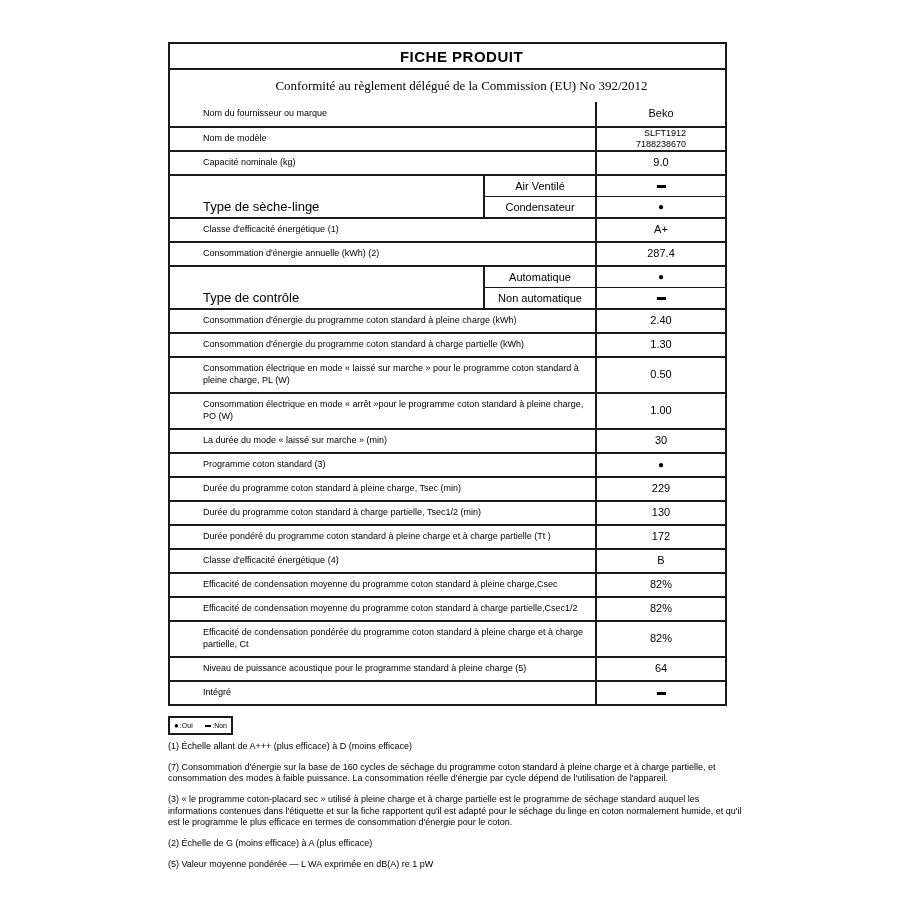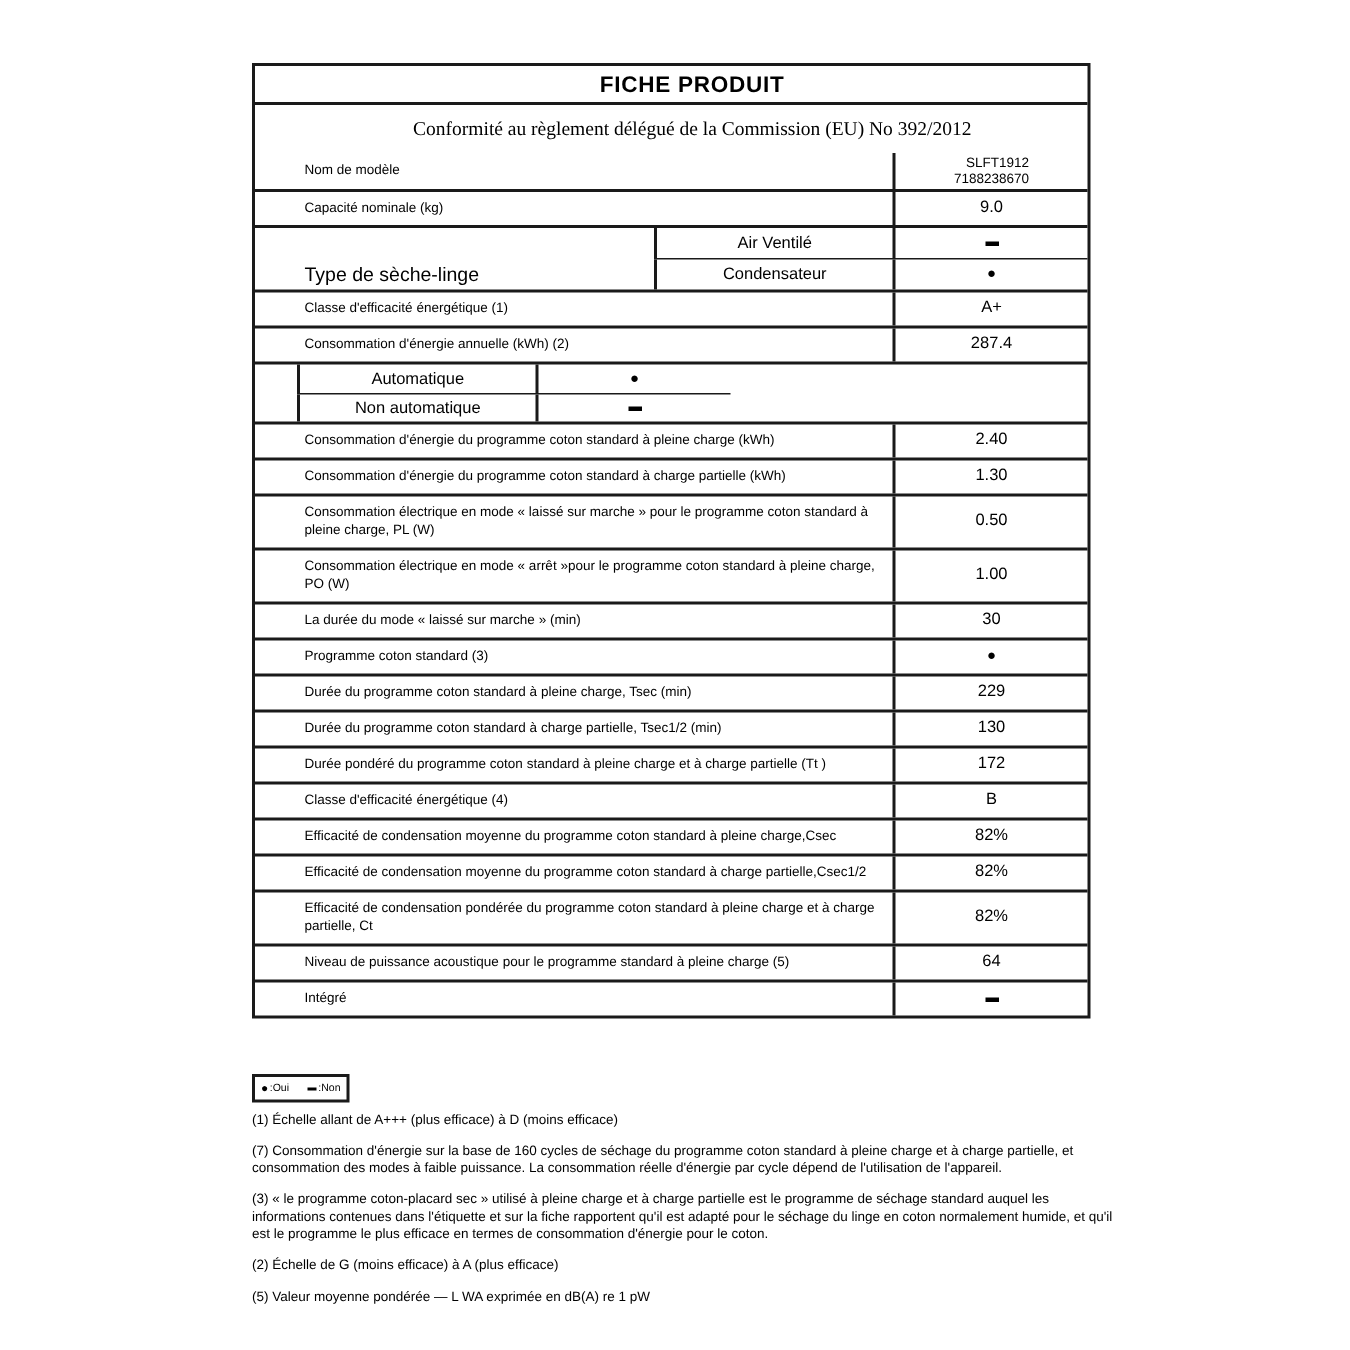--- a/index.html
+++ b/index.html
@@ -36,21 +36,21 @@
   .value {
     width: 130px; border-left: 2px solid #1a1a1a;
     display: flex; align-items: center; justify-content: center;
     font-size: 11px; text-align: center; white-space: pre-line; line-height: 1.2;
   }
   .value.small { font-size: 9px; text-align: right; }
   .group-label {
     flex: 1; display: flex; align-items: center;
     padding: 3px 5px; font-size: 13px; margin-top: 20px;
   }
-  .group-right { width: 289px; display: flex; flex-direction: column; }
+  .group-right { width: 242px; display: flex; flex-direction: column; }
   .subrow { display: flex; flex: 1; min-height: 19px; border-top: 1px solid #1a1a1a; }
   .subrow:first-child { border-top: none; }
   .subname {
     flex: 1; border-left: 2px solid #1a1a1a;
     display: flex; align-items: center; justify-content: center; font-size: 11px;
   }
   .subvalue {
     width: 130px; border-left: 2px solid #1a1a1a;
     display: flex; align-items: center; justify-content: center; font-size: 11px;
   }
@@ -73,20 +73,24 @@
   .footnotes p { margin-bottom: 9px; }
 </style>
 </head>
 <body>
 
 <div class="table">
   <div class="trow title-row">FICHE PRODUIT</div>
   <div class="trow subtitle-row">Conformité au règlement délégué de la Commission (EU) No 392/2012</div>
   <div id="rows">
       <div class="trow simple">
+        <div class="label">Nom du fournisseur ou marque</div>
+        <div class="value"><span>Beko</span></div>
+      </div>
+      <div class="trow simple">
         <div class="label">Nom de modèle</div>
         <div class="value small"><span>SLFT1912
 7188238670</span></div>
       </div>
       <div class="trow simple">
         <div class="label">Capacité nominale (kg)</div>
         <div class="value"><span>9.0</span></div>
       </div>
       <div class="trow">
         <div class="group-label">Type de sèche-linge</div>
@@ -107,20 +111,21 @@
       </div>
       <div class="trow simple">
         <div class="label">Classe d'efficacité énergétique (1)</div>
         <div class="value"><span>A+</span></div>
       </div>
       <div class="trow simple">
         <div class="label">Consommation d'énergie annuelle (kWh) (2)</div>
         <div class="value"><span>287.4</span></div>
       </div>
       <div class="trow">
+        <div class="group-label">Type de contrôle</div>
         <div class="group-right">
           <div class="subrow">
             <div class="subname">Automatique</div>
             <div class="subvalue">
               <span class="bullet">●</span>
             </div>
           </div>
           <div class="subrow">
             <div class="subname">Non automatique</div>
             <div class="subvalue">

